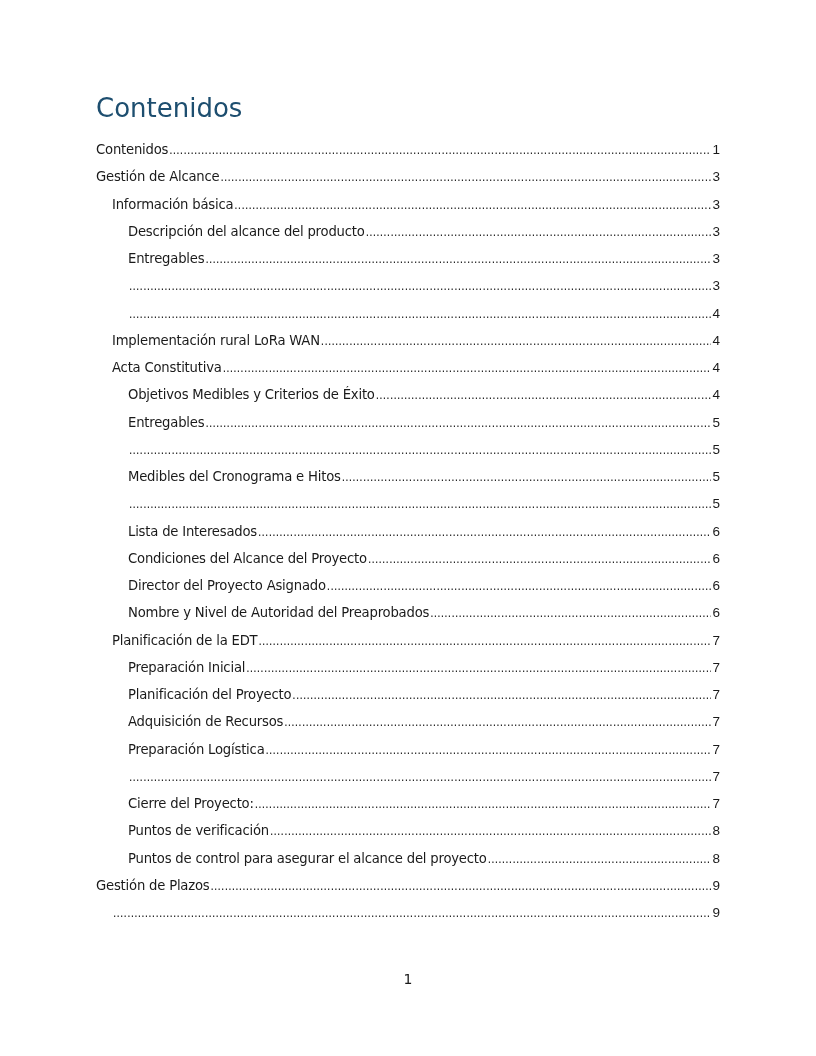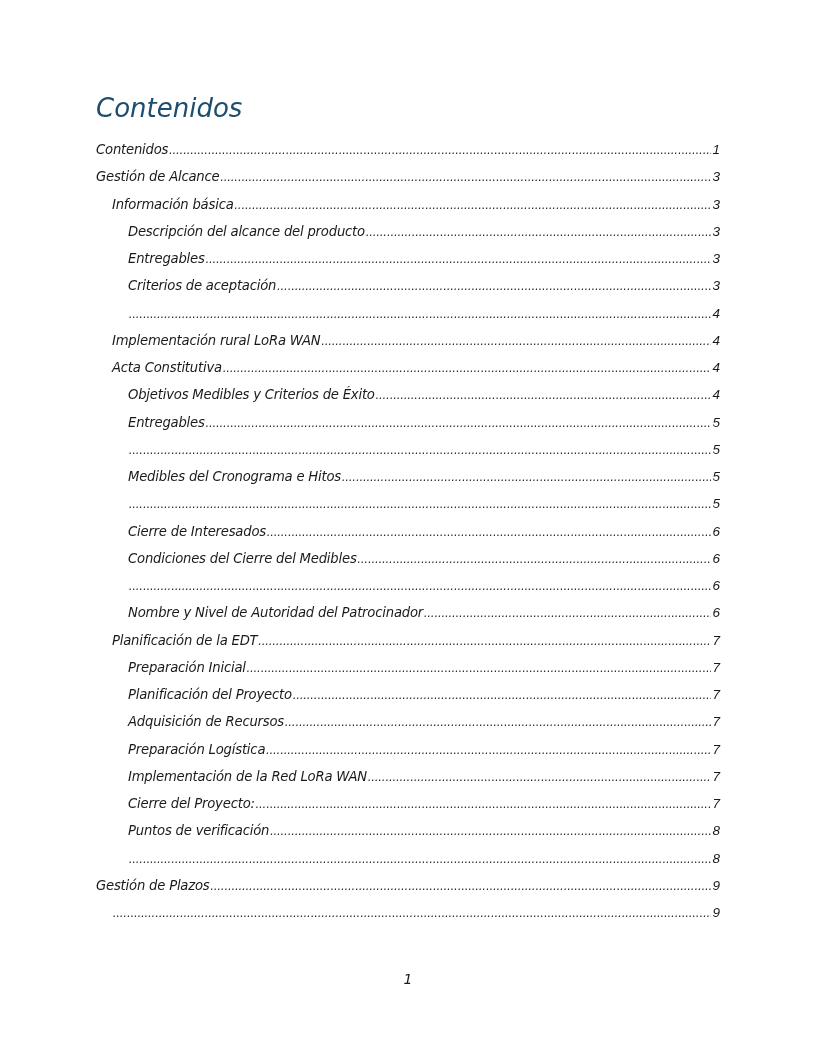--- a/index.html
+++ b/index.html
@@ -1,18 +1,18 @@
 <!DOCTYPE html>
 <html><head>
 <meta charset="utf-8">
 <style>
   html, body { margin: 0; padding: 0; background: #ffffff; }
   body { width: 816px; height: 1056px; position: relative; overflow: hidden;
          font-family: "Liberation Sans", "DejaVu Sans", sans-serif; color: #1a1a1a; }
-  .page { position: absolute; left: 0; top: 0; width: 748px; height: 1056px; background: #fff; font-style: italic; }
+  .page { position: absolute; left: 0; top: 0; width: 748px; height: 1056px; background: #fff; }
   .toc-title { position: absolute; left: 96px; top: 93px; font-size: 26px; color: #1d4e6f;
                font-family: "DejaVu Sans", sans-serif; font-weight: normal; letter-spacing: 0px; margin: 0; }
   .toc { position: absolute; left: 96px; top: 138px; width: 624px; }
   .toc-row { display: flex; align-items: baseline; height: 27.25px; font-size: 13.2px;
              font-family: "DejaVu Sans", sans-serif; color: #1a1a1a; cursor: pointer; }
   .toc-row.l1 { padding-left: 0px; }
   .toc-row.l2 { padding-left: 16px; }
   .toc-row.l3 { padding-left: 32px; }
   .toc-row .label { white-space: nowrap; line-height: 24px; letter-spacing: -0.2px; }
   .toc-row .leader { flex: 1 1 auto; overflow: hidden; white-space: nowrap; line-height: 24px;
@@ -50,21 +50,20 @@
         <span class="label">Descripción del alcance del producto</span>
         <span class="leader"></span>
         <span class="pagenum">3</span>
       </div>
       <div class="toc-row l3">
         <span class="label">Entregables</span>
         <span class="leader"></span>
         <span class="pagenum">3</span>
       </div>
       <div class="toc-row l3">
-        <span class="label">Criterios de aceptación</span>
         <span class="leader"></span>
         <span class="pagenum">3</span>
       </div>
       <div class="toc-row l3">
         <span class="leader"></span>
         <span class="pagenum">4</span>
       </div>
       <div class="toc-row l2">
         <span class="label">Implementación rural LoRa WAN</span>
         <span class="leader"></span>
@@ -92,35 +91,36 @@
       <div class="toc-row l3">
         <span class="label">Medibles del Cronograma e Hitos</span>
         <span class="leader"></span>
         <span class="pagenum">5</span>
       </div>
       <div class="toc-row l3">
         <span class="leader"></span>
         <span class="pagenum">5</span>
       </div>
       <div class="toc-row l3">
-        <span class="label">Cierre de Interesados</span>
+        <span class="label">Lista de Interesados</span>
         <span class="leader"></span>
         <span class="pagenum">6</span>
       </div>
       <div class="toc-row l3">
-        <span class="label">Condiciones del Cierre del Medibles</span>
+        <span class="label">Condiciones del Alcance del Proyecto</span>
         <span class="leader"></span>
         <span class="pagenum">6</span>
       </div>
       <div class="toc-row l3">
+        <span class="label">Director del Proyecto Asignado</span>
         <span class="leader"></span>
         <span class="pagenum">6</span>
       </div>
       <div class="toc-row l3">
-        <span class="label">Nombre y Nivel de Autoridad del Patrocinador</span>
+        <span class="label">Nombre y Nivel de Autoridad del Preaprobados</span>
         <span class="leader"></span>
         <span class="pagenum">6</span>
       </div>
       <div class="toc-row l2">
         <span class="label">Planificación de la EDT</span>
         <span class="leader"></span>
         <span class="pagenum">7</span>
       </div>
       <div class="toc-row l3">
         <span class="label">Preparación Inicial</span>
@@ -136,35 +136,35 @@
         <span class="label">Adquisición de Recursos</span>
         <span class="leader"></span>
         <span class="pagenum">7</span>
       </div>
       <div class="toc-row l3">
         <span class="label">Preparación Logística</span>
         <span class="leader"></span>
         <span class="pagenum">7</span>
       </div>
       <div class="toc-row l3">
-        <span class="label">Implementación de la Red LoRa WAN</span>
         <span class="leader"></span>
         <span class="pagenum">7</span>
       </div>
       <div class="toc-row l3">
         <span class="label">Cierre del Proyecto:</span>
         <span class="leader"></span>
         <span class="pagenum">7</span>
       </div>
       <div class="toc-row l3">
         <span class="label">Puntos de verificación</span>
         <span class="leader"></span>
         <span class="pagenum">8</span>
       </div>
       <div class="toc-row l3">
+        <span class="label">Puntos de control para asegurar el alcance del proyecto</span>
         <span class="leader"></span>
         <span class="pagenum">8</span>
       </div>
       <div class="toc-row l1">
         <span class="label">Gestión de Plazos</span>
         <span class="leader"></span>
         <span class="pagenum">9</span>
       </div>
       <div class="toc-row l2">
         <span class="leader"></span>

